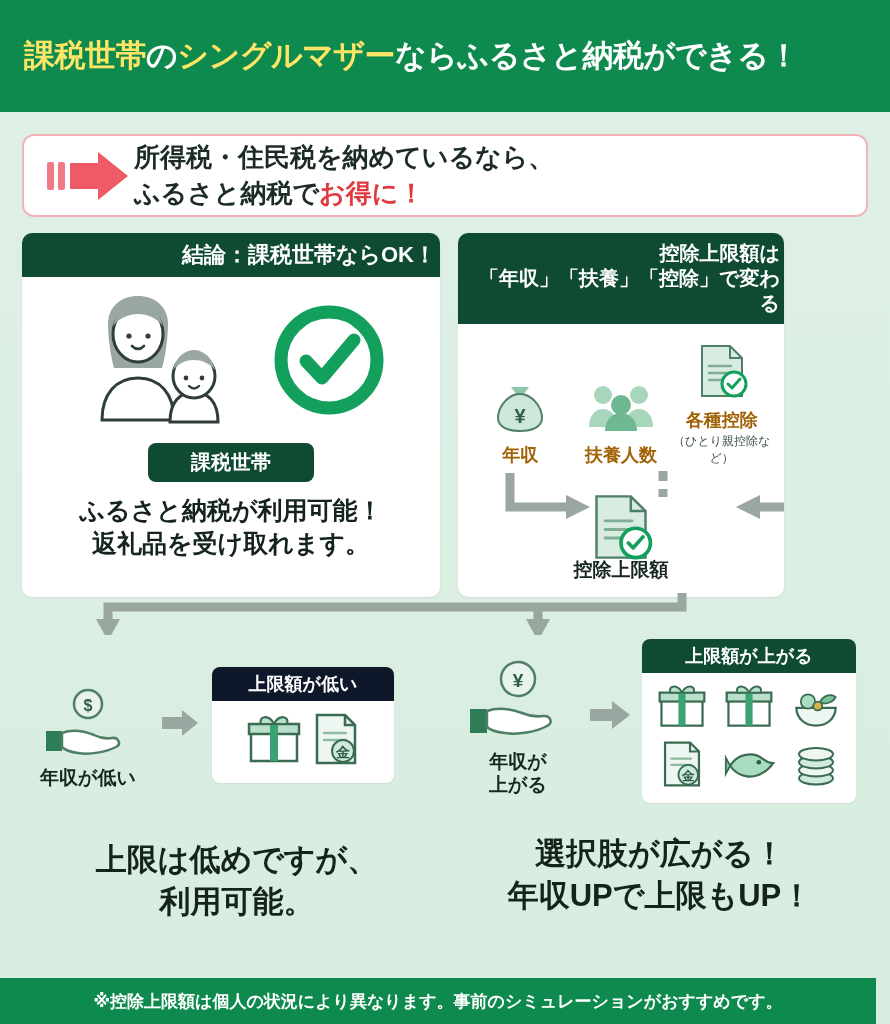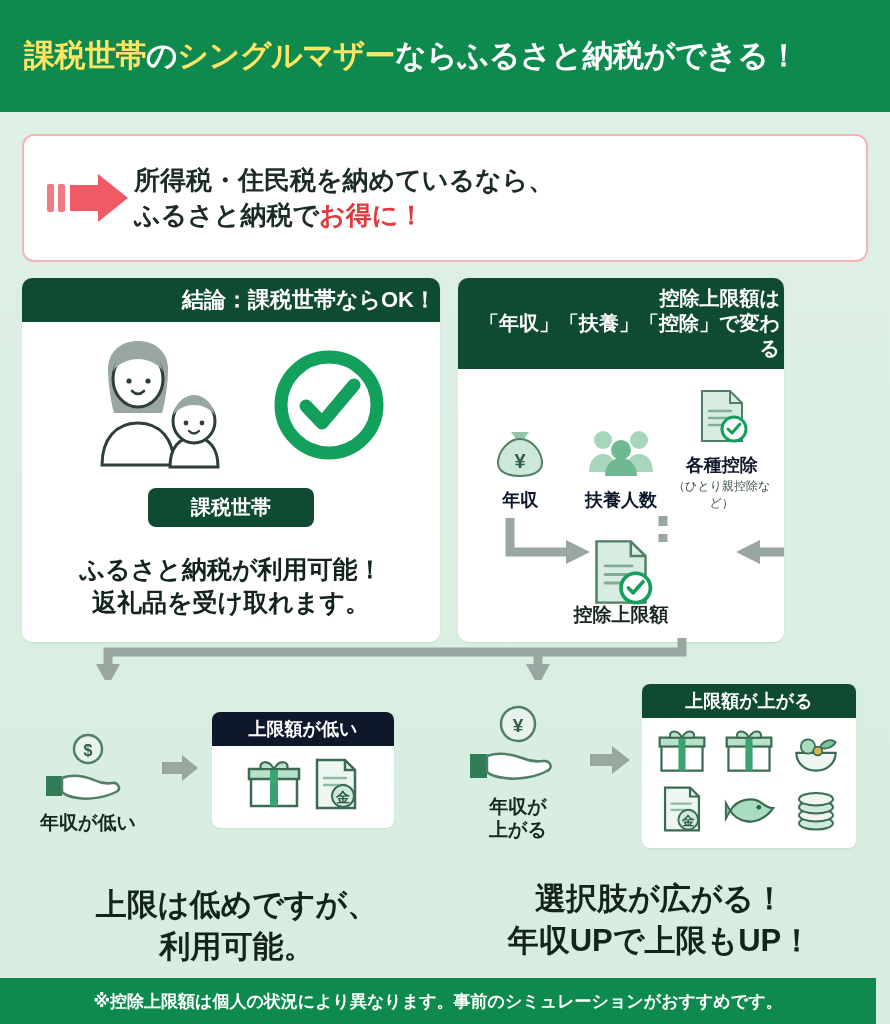--- a/index.html
+++ b/index.html
@@ -37,21 +37,21 @@
     padding: 0 22px;
     background: linear-gradient(180deg,#dff0e6 0%, #d6eddf 100%);
   }
 
   
   .callout {
     margin-top: 22px;
     background: #ffffff;
     border: 2px solid #f3b4b8;
     border-radius: 12px;
-    height: 128px;
+    height: 83px;
     display: flex;
     align-items: center;
     padding: 0 18px;
   }
   .callout-arrow { width: 92px; flex: 0 0 92px; display:flex; align-items:center; justify-content:center;}
   .callout-text {
     font-size: 26px;
     font-weight: bold;
     color: #1c2b24;
     line-height: 1.35;
@@ -98,37 +98,37 @@
     width: 166px;
     background: #0f4a32;
     color: #fff;
     border-radius: 8px;
     text-align: center;
     font-size: 20px;
     font-weight: bold;
     padding: 6px 0;
   }
   .left-caption {
-    margin-top: 26px;
+    margin-top: 12px;
     text-align: center;
     font-size: 25px;
     font-weight: bold;
     color: #14241c;
     line-height: 1.35;
   }
 
   
   .factors {
     display: flex;
     justify-content: space-around;
     align-items: flex-end;
     margin-top: 6px;
   }
   .factor { width: 118px; text-align: center; }
-  .factor-label { font-size: 18px; font-weight: bold; color:#0f172a; margin-top:2px;}
+  .factor-label { font-size: 18px; font-weight: bold; color:#a16207; margin-top:2px;}
   .factor-sub { font-size: 12px; color:#3d5247; margin-top:1px;}
   .arrows-row { position: relative; height: 92px; margin-top: 2px; }
   .result { text-align: center; margin-top: -6px; }
   .result-label { font-size: 19px; font-weight: bold; color:#17271f; margin-top: 2px;}
 
   
   .connector { position: relative; height: 34px; }
 
   
   .bottom {

